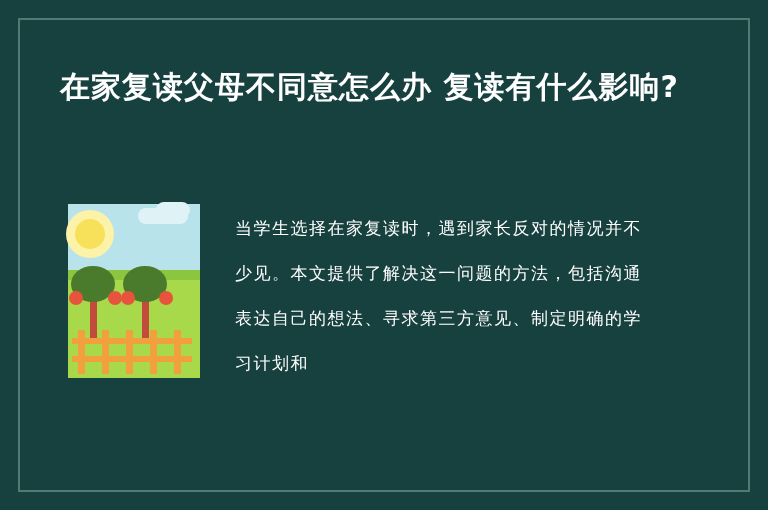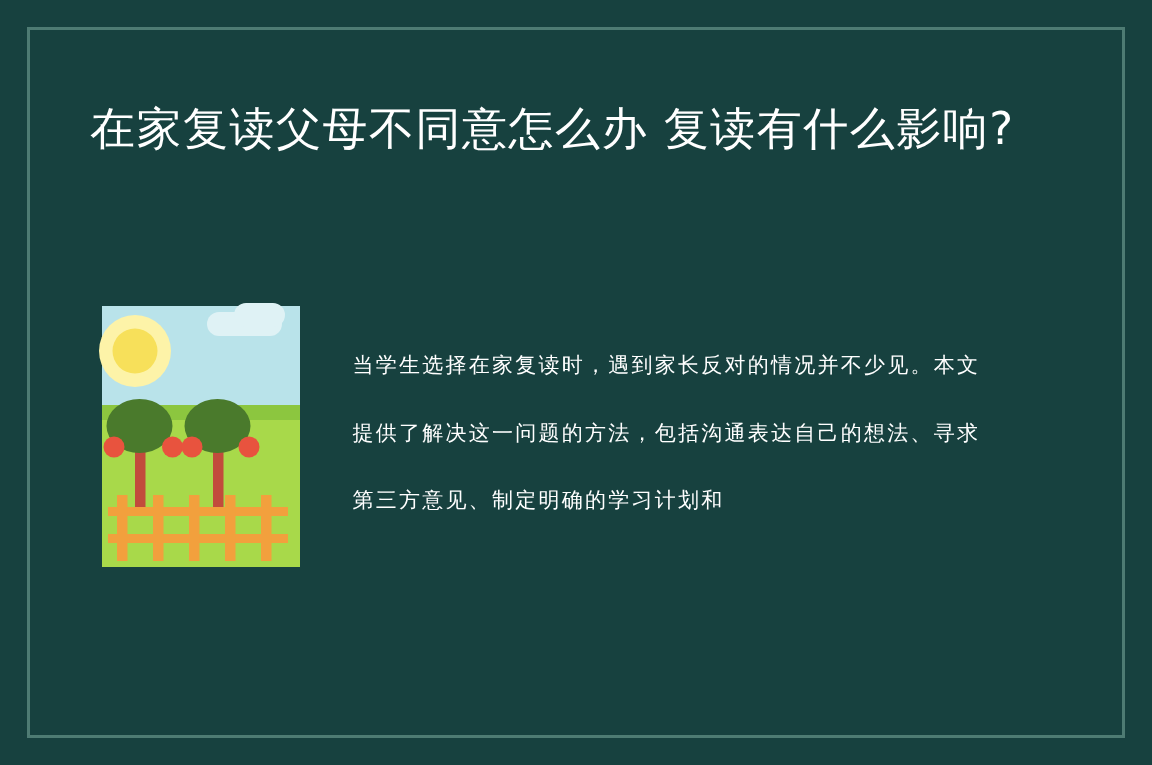--- a/index.html
+++ b/index.html
@@ -32,21 +32,21 @@
     box-sizing: border-box;
     pointer-events: none;
   }
   .title {
     position: absolute;
     left: 60px;
     top: 62px;
     width: 630px;
     color: #ffffff;
     font-size: 30px;
-    font-weight: normal;
+    font-weight: bold;
     line-height: 50px;
     letter-spacing: 1px;
     font-family: "DejaVu Sans", sans-serif;
   }
   .content-area {
     position: absolute;
     left: 60px;
     top: 198px;
     width: 640px;
     height: 260px;
@@ -54,24 +54,24 @@
   .illustration {
     position: absolute;
     left: 0px;
     top: 0px;
     width: 148px;
     height: 192px;
   }
   .body-text {
     position: absolute;
     left: 175px;
-    top: 24px;
+    top: 8px;
     width: 420px;
     color: #ffffff;
-    font-size: 14px;
+    font-size: 17px;
     line-height: 45px;
     letter-spacing: 1.5px;
     font-family: "DejaVu Sans", sans-serif;
   }
 </style>
 </head>
 <body>
 
 <div class="card">
 

